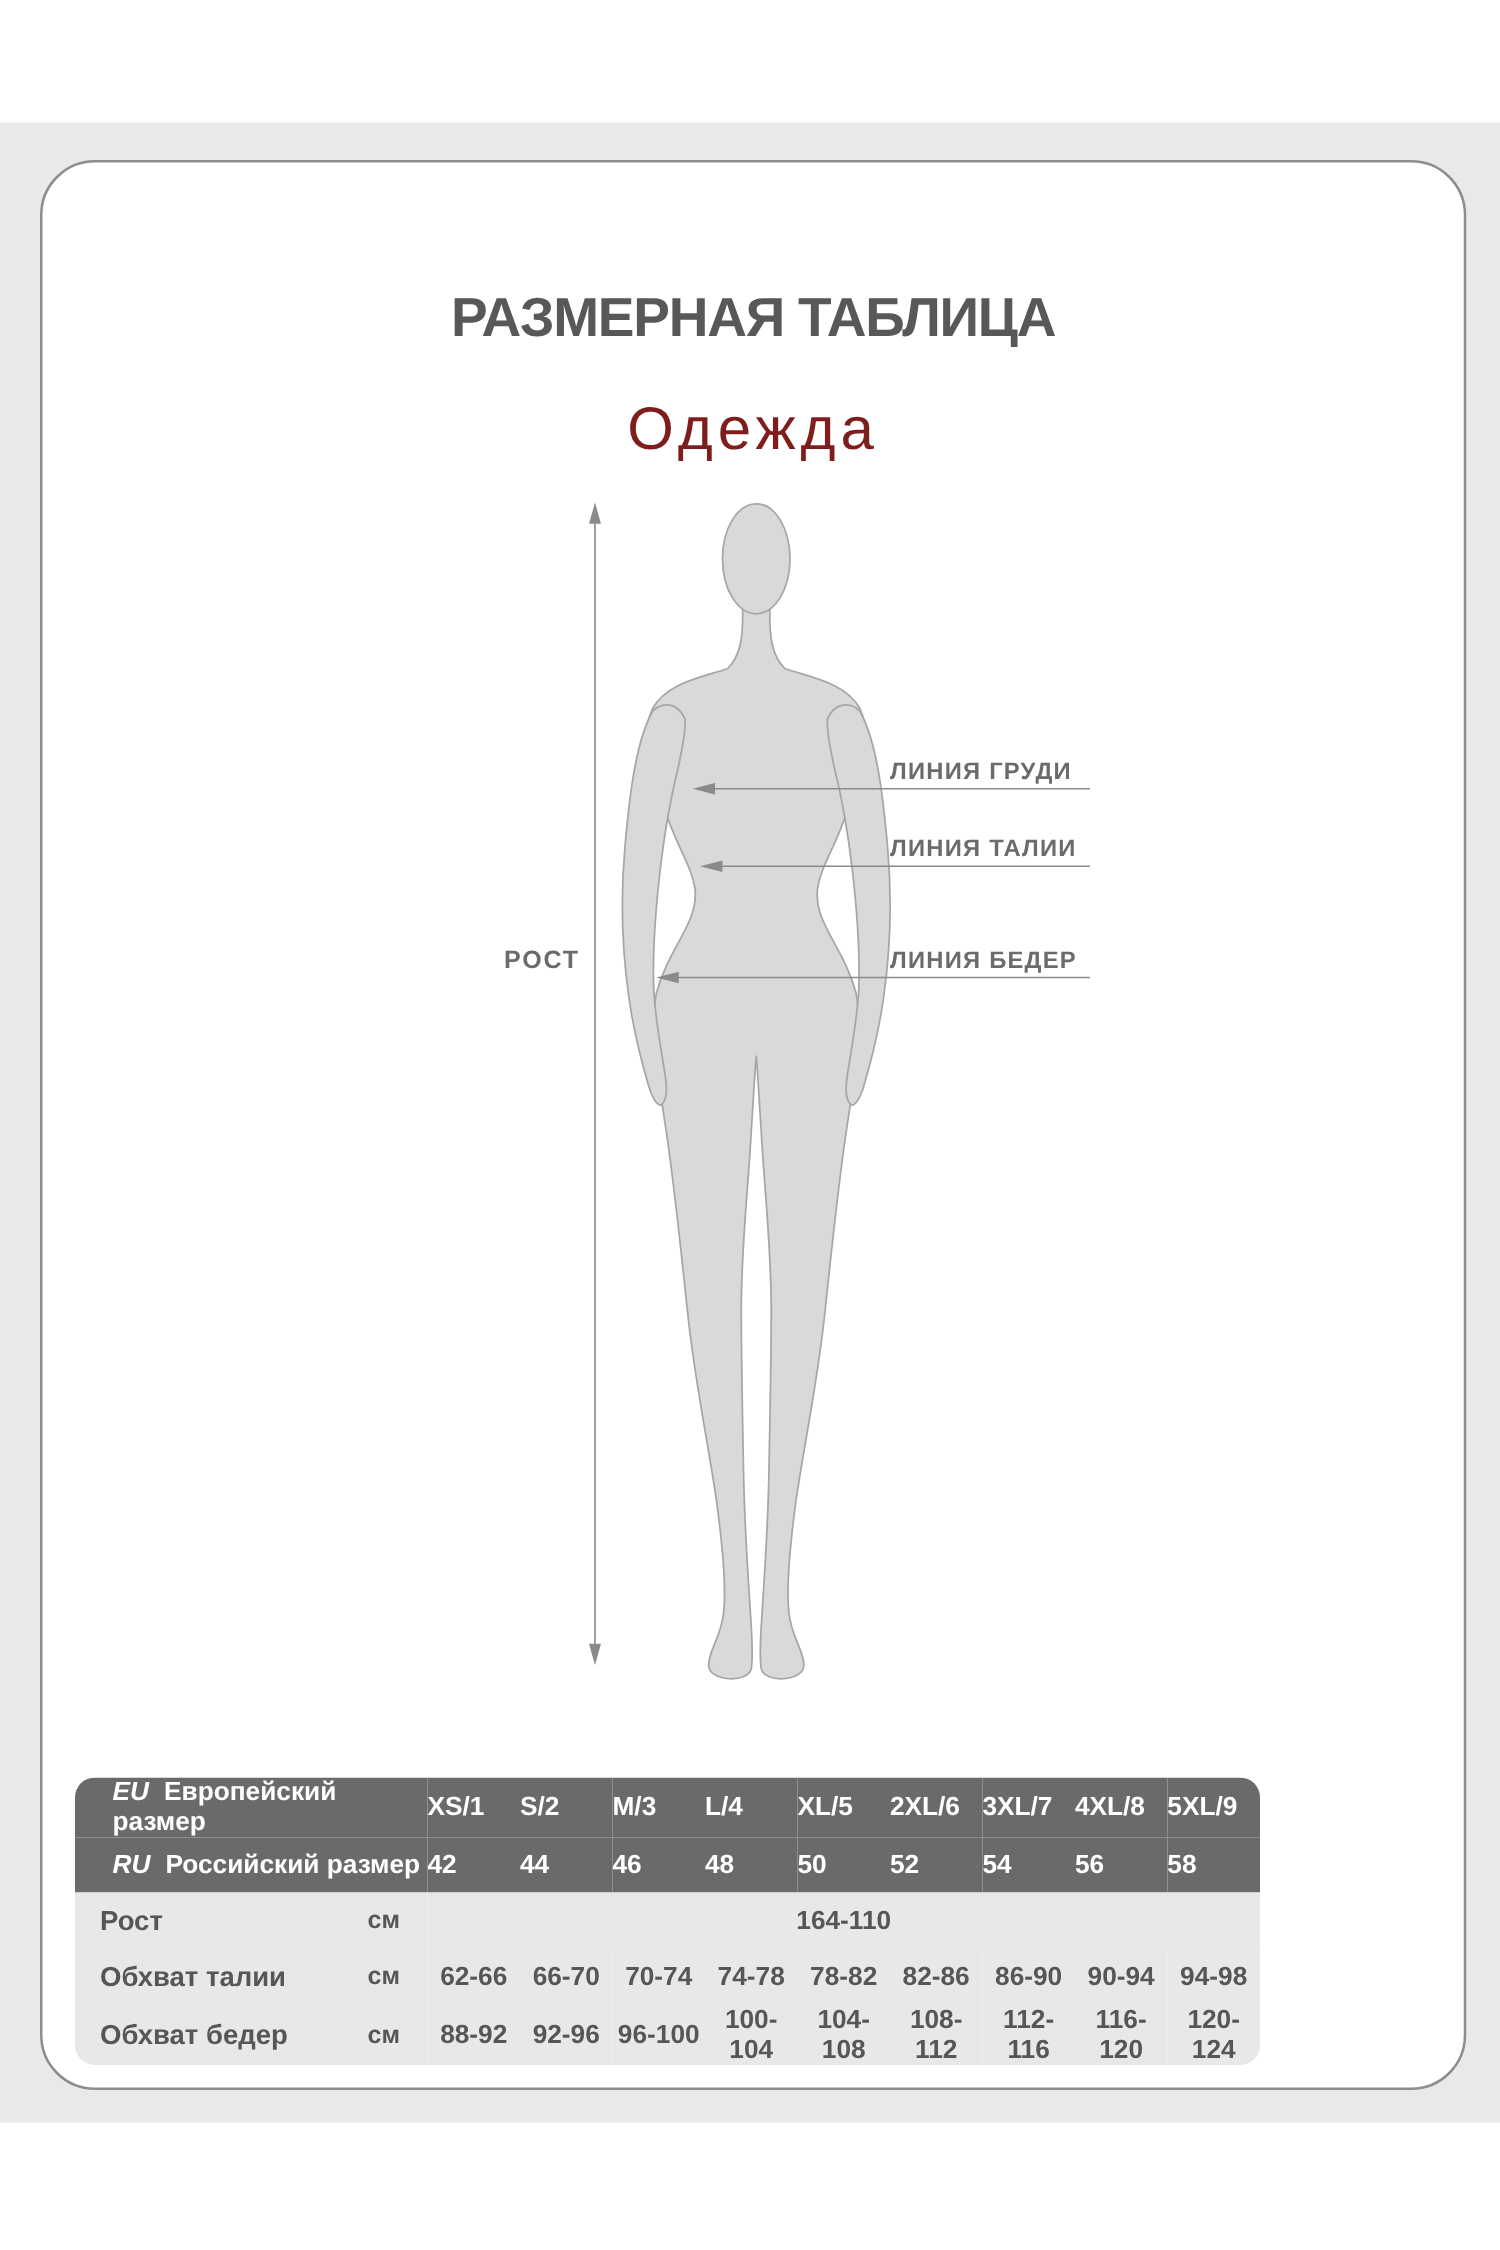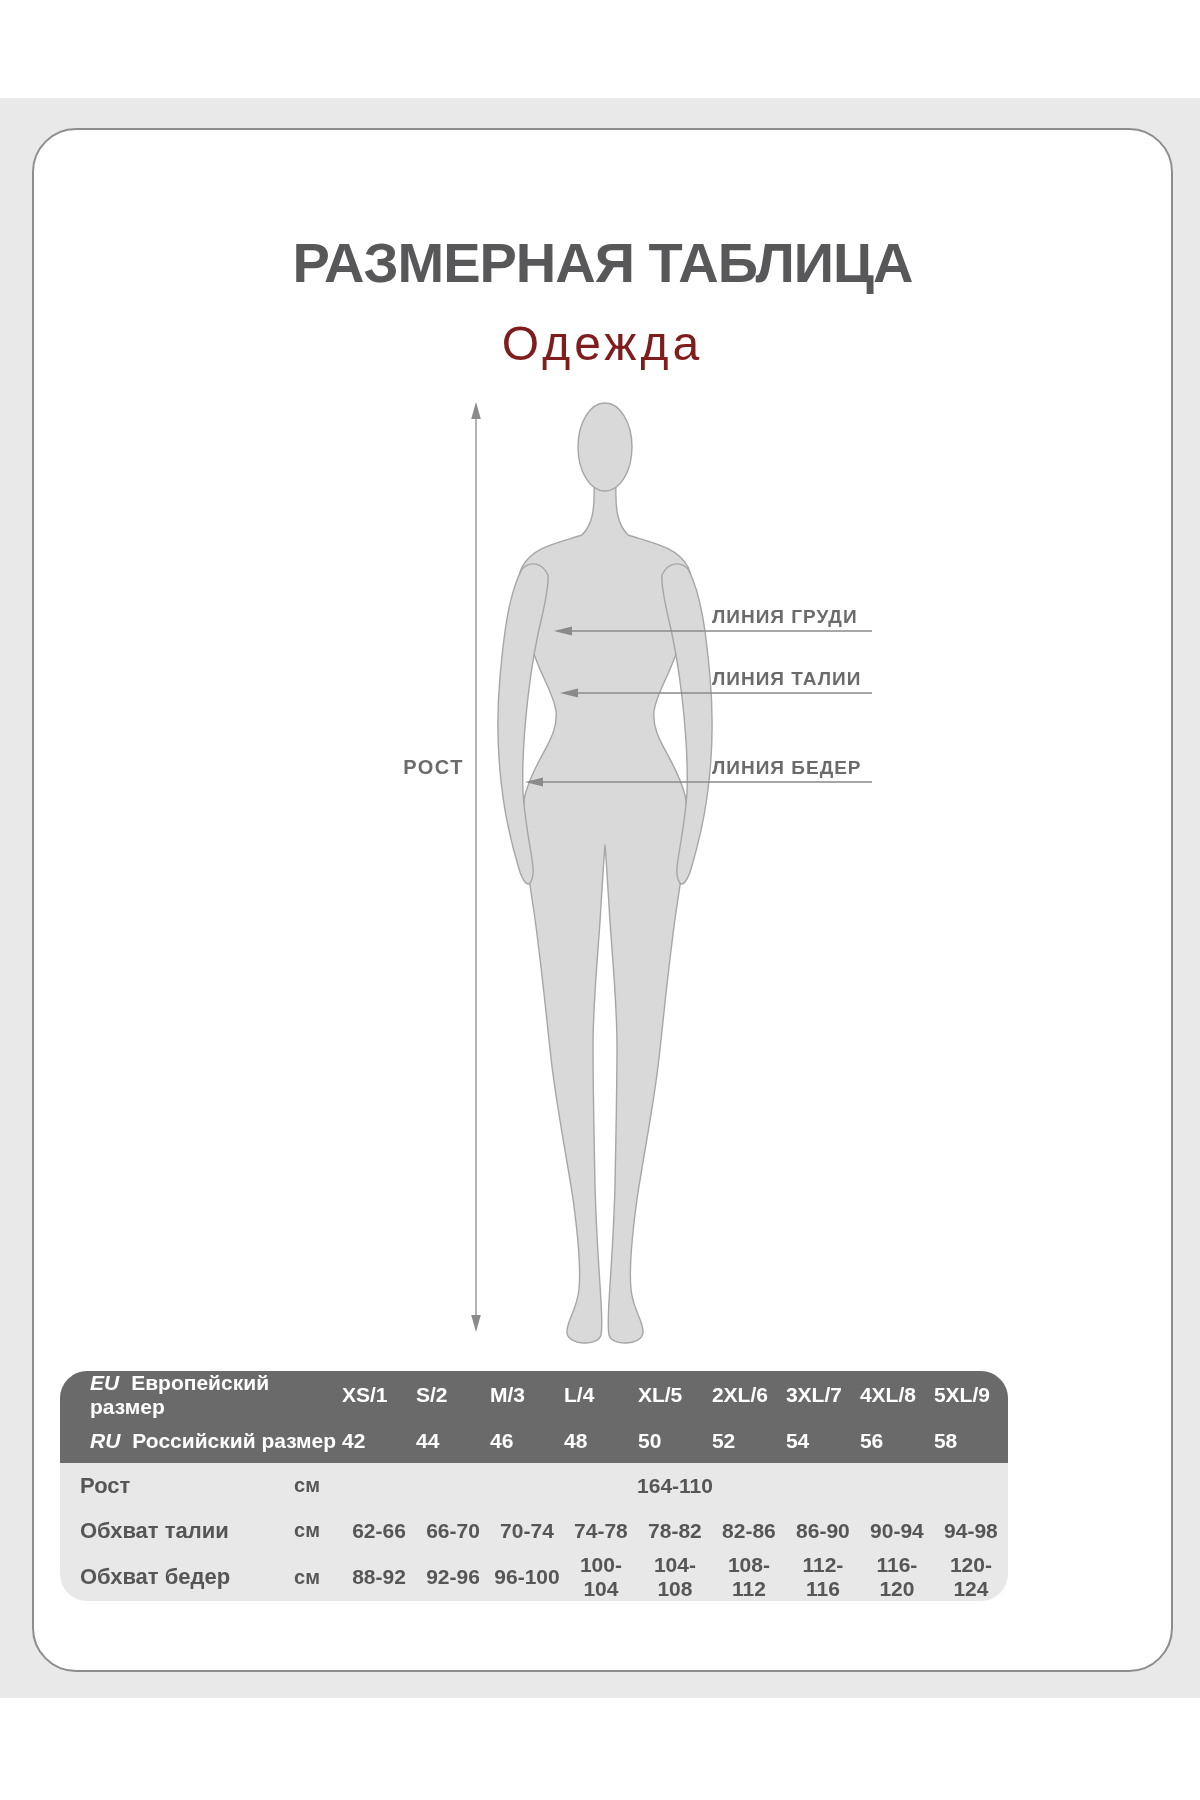--- a/index.html
+++ b/index.html
@@ -17,41 +17,41 @@
     box-sizing:border-box;background:#ffffff;
     border:2px solid #8d8d8d;border-radius:44px;overflow:hidden;
   }
   .watermark{
     position:absolute;left:40px;top:-70px;line-height:1;white-space:nowrap;
     font-size:266px;font-weight:600;letter-spacing:-6px;color:#ececec;
     user-select:none;
   }
   .page-title{
     position:absolute;left:0;top:100px;width:100%;text-align:center;
-    font-size:56px;font-weight:700;letter-spacing:-1px;color:#58585a;
+    font-size:44px;font-weight:700;letter-spacing:-1px;color:#58585a;
   }
   .page-subtitle{
     position:absolute;left:0;top:186px;width:100%;text-align:center;
     font-size:48px;font-weight:400;letter-spacing:4px;color:#7f1d1d;
   }
   .figure-svg{position:absolute;left:318px;top:267px;}
   .fig-label{
     font-family:"Liberation Sans","DejaVu Sans",sans-serif;
     font-size:19px;font-weight:600;letter-spacing:1px;fill:#6b6b6b;
   }
   .fig-label-rost{
     font-family:"Liberation Sans","DejaVu Sans",sans-serif;
     font-size:20px;font-weight:600;letter-spacing:1.5px;fill:#6b6b6b;
   }
   .dim{stroke:#8a8a8a;stroke-width:1.3;fill:none;}
   .dim-head{fill:#8a8a8a;stroke:none;}
   .body-shape{fill:#d9d9d9;stroke:#a6a6a6;stroke-width:1.4;stroke-linejoin:round;}
   .table-wrap{
-    position:absolute;left:26px;top:1241px;width:948px;
-    border-radius:27px;overflow:hidden;
+    position:absolute;left:26px;top:1292px;width:948px;
+    border-radius:16px;overflow:hidden;
   }
   table{width:100%;border-collapse:collapse;table-layout:fixed;}
   thead th{
     background:#6a6a6a;color:#ffffff;font-weight:600;font-size:21px;
     height:44px;text-align:left;vertical-align:middle;padding:0;
   }
   thead th.h-label{text-align:left;padding-left:30px;}
   thead .code{font-style:italic;font-weight:600;margin-right:12px;}
   tbody td{
     background:#e8e8e8;color:#565658;font-weight:600;font-size:21px;

